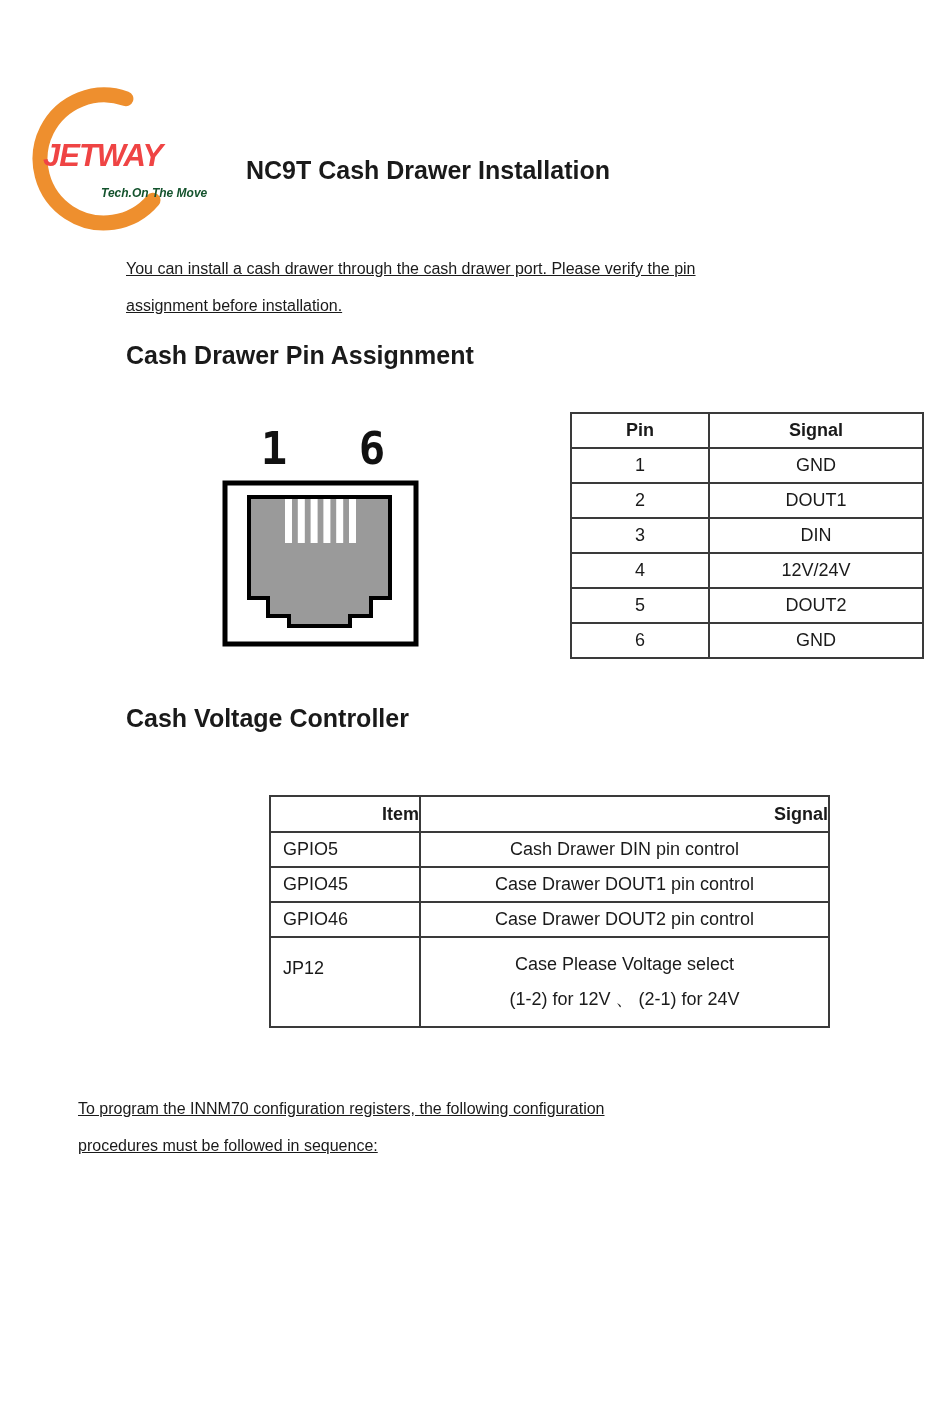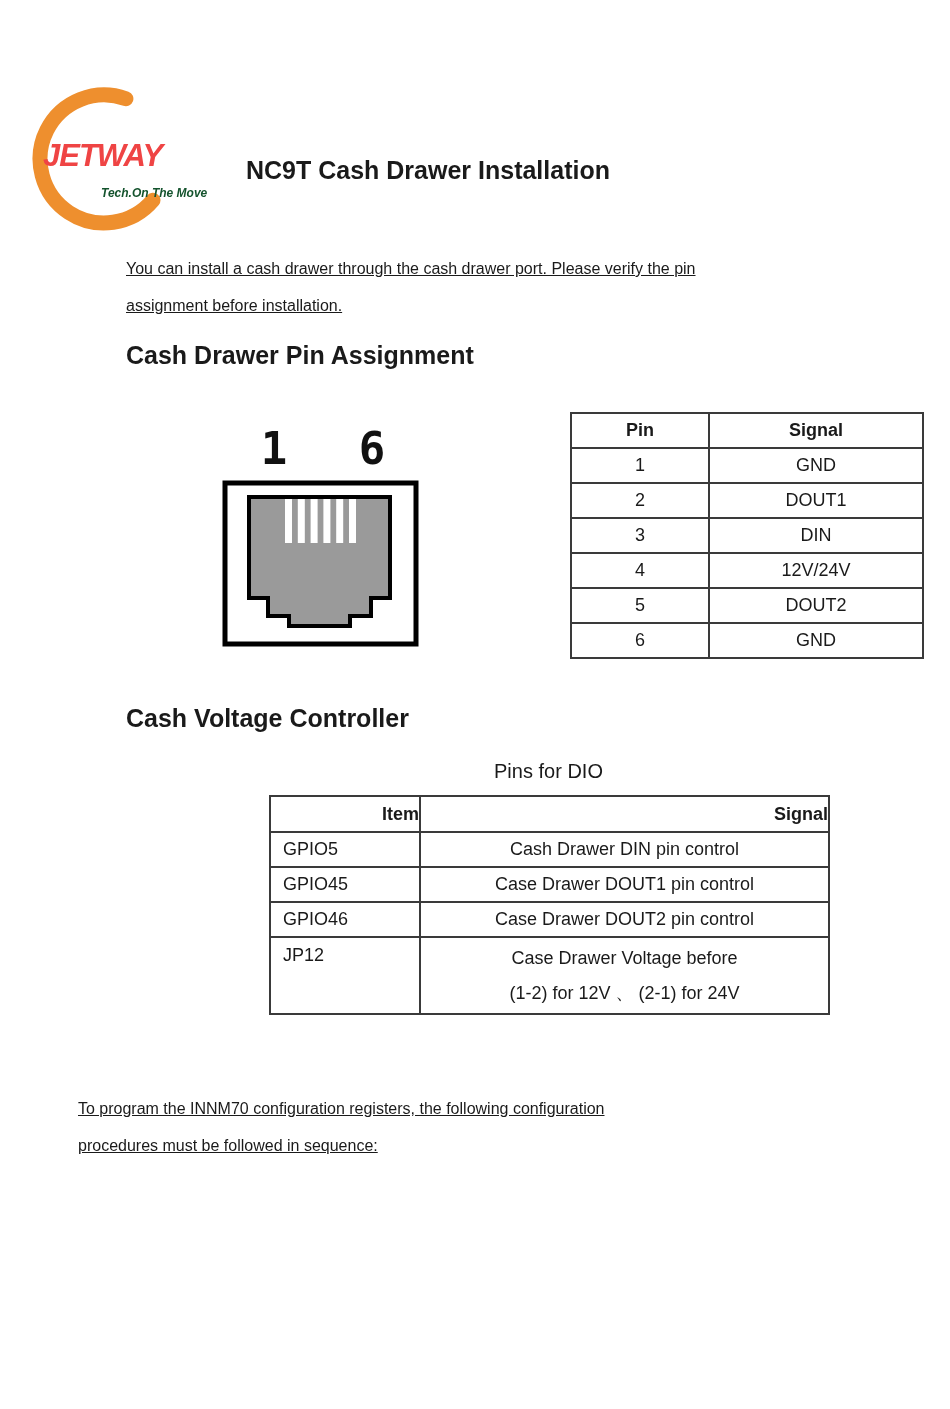--- a/index.html
+++ b/index.html
@@ -124,21 +124,20 @@
     </tr>
     <tr>
       <td>6</td>
       <td>GND</td>
     </tr>
   </tbody>
     </table>
 
   <div class="h2" id="h2-ctrl">Cash Voltage Controller</div>
 
-  <div class="caption">Pins for DIO</div>
 
   <table class="item-table">
     <colgroup>
         <col style="width:150px">
         <col style="width:409px">
       </colgroup>
     <tbody>
         <tr>
       <th>Item</th>
       <th>Signal</th>
@@ -149,23 +148,23 @@
     </tr>
     <tr>
       <td class="item-cell">GPIO45</td>
       <td>Case Drawer DOUT1 pin control</td>
     </tr>
     <tr>
       <td class="item-cell">GPIO46</td>
       <td>Case Drawer DOUT2 pin control</td>
     </tr>
     <tr class="tall">
-      <td class="item-cell" style="vertical-align:top;padding-top:7px;">JP12</td>
+      <td class="item-cell" style="vertical-align:top;padding-top:20px;">JP12</td>
       <td>
-        <div class="sig-line">Case Drawer Voltage before</div>
+        <div class="sig-line">Case Please Voltage select</div>
         <div class="sig-line">(1-2) for 12V 、 (2-1) for 24V</div>
       </td>
     </tr>
   </tbody>
     </table>
 
   <div class="para" id="footer-para">
     <div>To program the INNM70 configuration registers, the following configuration</div>
     <div>procedures must be followed in sequence:</div>
   </div>

